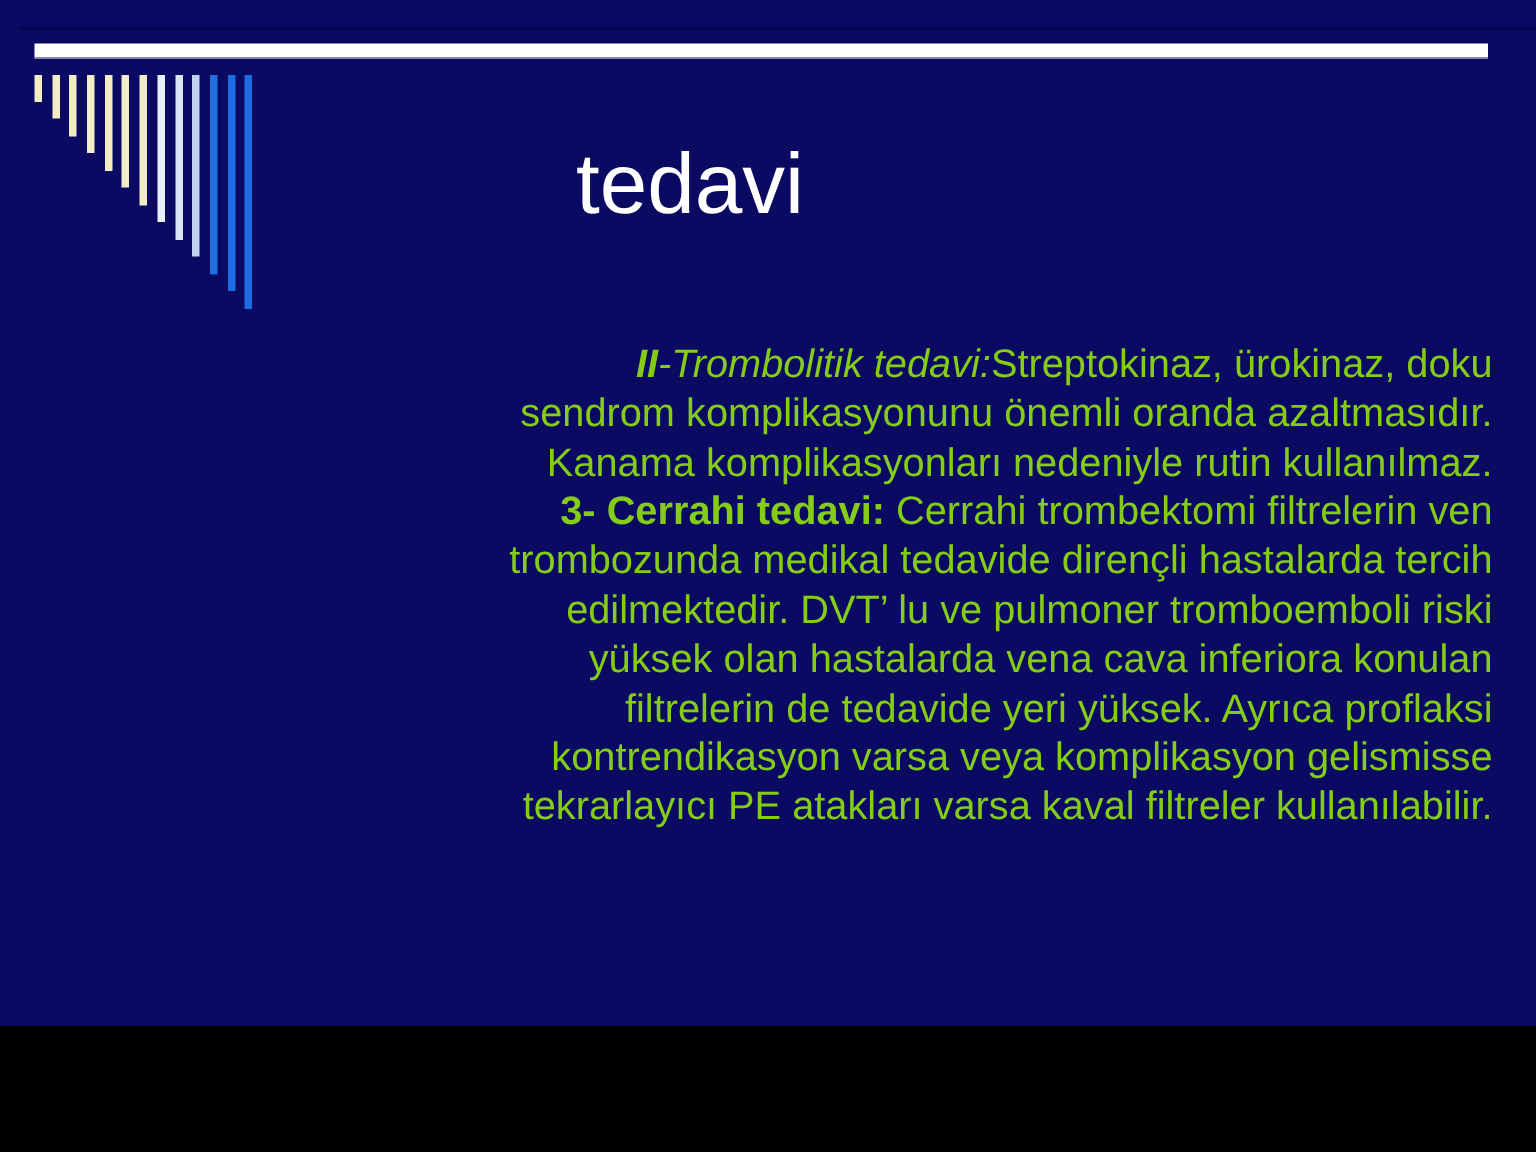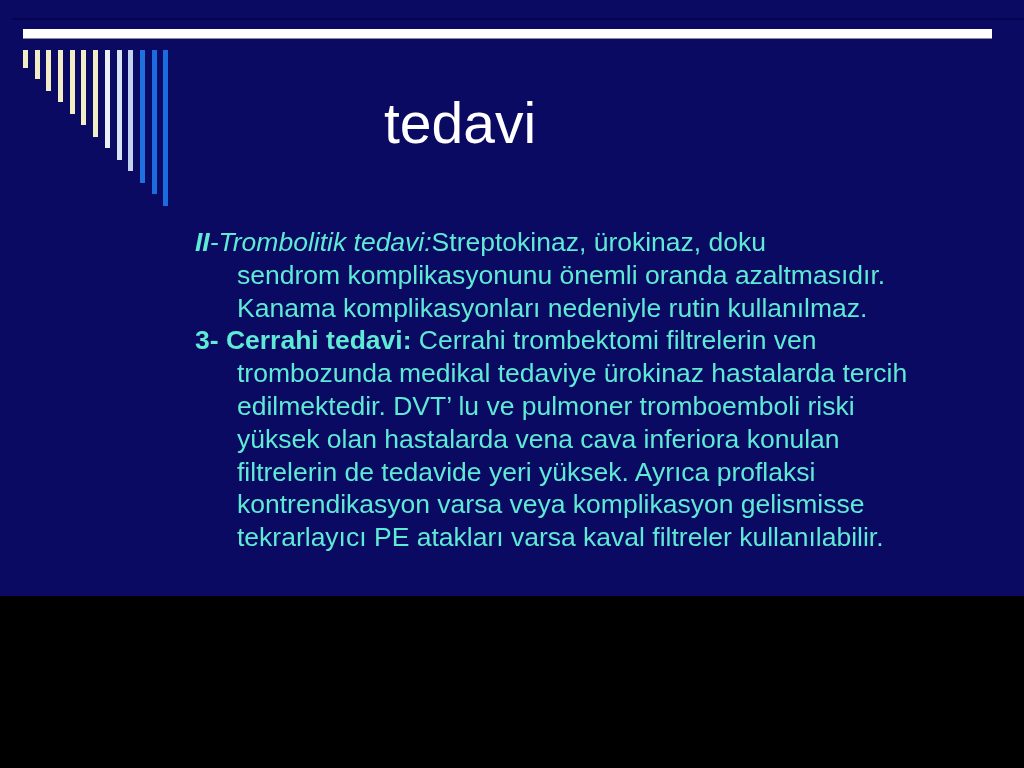--- a/index.html
+++ b/index.html
@@ -4,21 +4,21 @@
 <style>
   html, body {
     margin: 0;
     padding: 0;
     background: #000;
     font-family: "Liberation Sans", "DejaVu Sans", sans-serif;
   }
   .slide {
     position: relative;
     width: 1024px;
-    height: 596px;
+    height: 684px;
     overflow: hidden;
     background: #0a0a63;
     text-decoration: underline;
   }
   .top-shade-line {
     position: absolute;
     left: 12px; top: 18px;
     width: 1012px; height: 2px;
     background: #05054f;
   }
@@ -96,29 +96,29 @@
       <span class="bar" style="height: 75px; background: rgb(242, 237, 198);"></span>
       <span class="bar" style="height: 87px; background: rgb(242, 237, 198);"></span>
       <span class="bar" style="height: 98px; background: rgb(234, 240, 249);"></span>
       <span class="bar" style="height: 110px; background: rgb(217, 228, 245);"></span>
       <span class="bar" style="height: 121px; background: rgb(194, 211, 239);"></span>
       <span class="bar" style="height: 133px; background: rgb(32, 112, 224);"></span>
       <span class="bar" style="height: 144px; background: rgb(27, 108, 224);"></span>
       <span class="bar" style="height: 156px; background: rgb(27, 108, 224);"></span>
     </div>
   <h1 class="slide-title" style="margin: 0px; color: rgb(255, 255, 255);">tedavi</h1>
-  <div class="body-text" style="color: #5eead4;">
+  <div class="body-text" style="color: #84cc16; text-align: right;">
       <div>
         <div class="line first"><span class="run bi">II</span><span class="run i">-Trombolitik tedavi:</span><span class="run r">Streptokinaz, ürokinaz, doku</span></div>
         <div class="line"><span class="run r">sendrom komplikasyonunu önemli oranda azaltmasıdır.</span></div>
         <div class="line"><span class="run r">Kanama komplikasyonları nedeniyle rutin kullanılmaz.</span></div>
       </div>
       <div>
         <div class="line first"><span class="run b">3- Cerrahi tedavi:</span><span class="run r"> Cerrahi trombektomi filtrelerin ven</span></div>
-        <div class="line"><span class="run r">trombozunda medikal tedaviye ürokinaz hastalarda tercih</span></div>
+        <div class="line"><span class="run r">trombozunda medikal tedavide dirençli hastalarda tercih</span></div>
         <div class="line"><span class="run r">edilmektedir. DVT’ lu ve pulmoner tromboemboli riski</span></div>
         <div class="line"><span class="run r">yüksek olan hastalarda vena cava inferiora konulan</span></div>
         <div class="line"><span class="run r">filtrelerin de tedavide yeri yüksek. Ayrıca proflaksi</span></div>
         <div class="line"><span class="run r">kontrendikasyon varsa veya komplikasyon gelismisse</span></div>
         <div class="line"><span class="run r">tekrarlayıcı PE atakları varsa kaval filtreler kullanılabilir.</span></div>
       </div>
     </div>
   <div class="divider-line" style="background: rgb(220, 217, 232);"></div>
   <div class="bottom-edge" style="background: rgb(2, 2, 78);"></div>
 </div>

